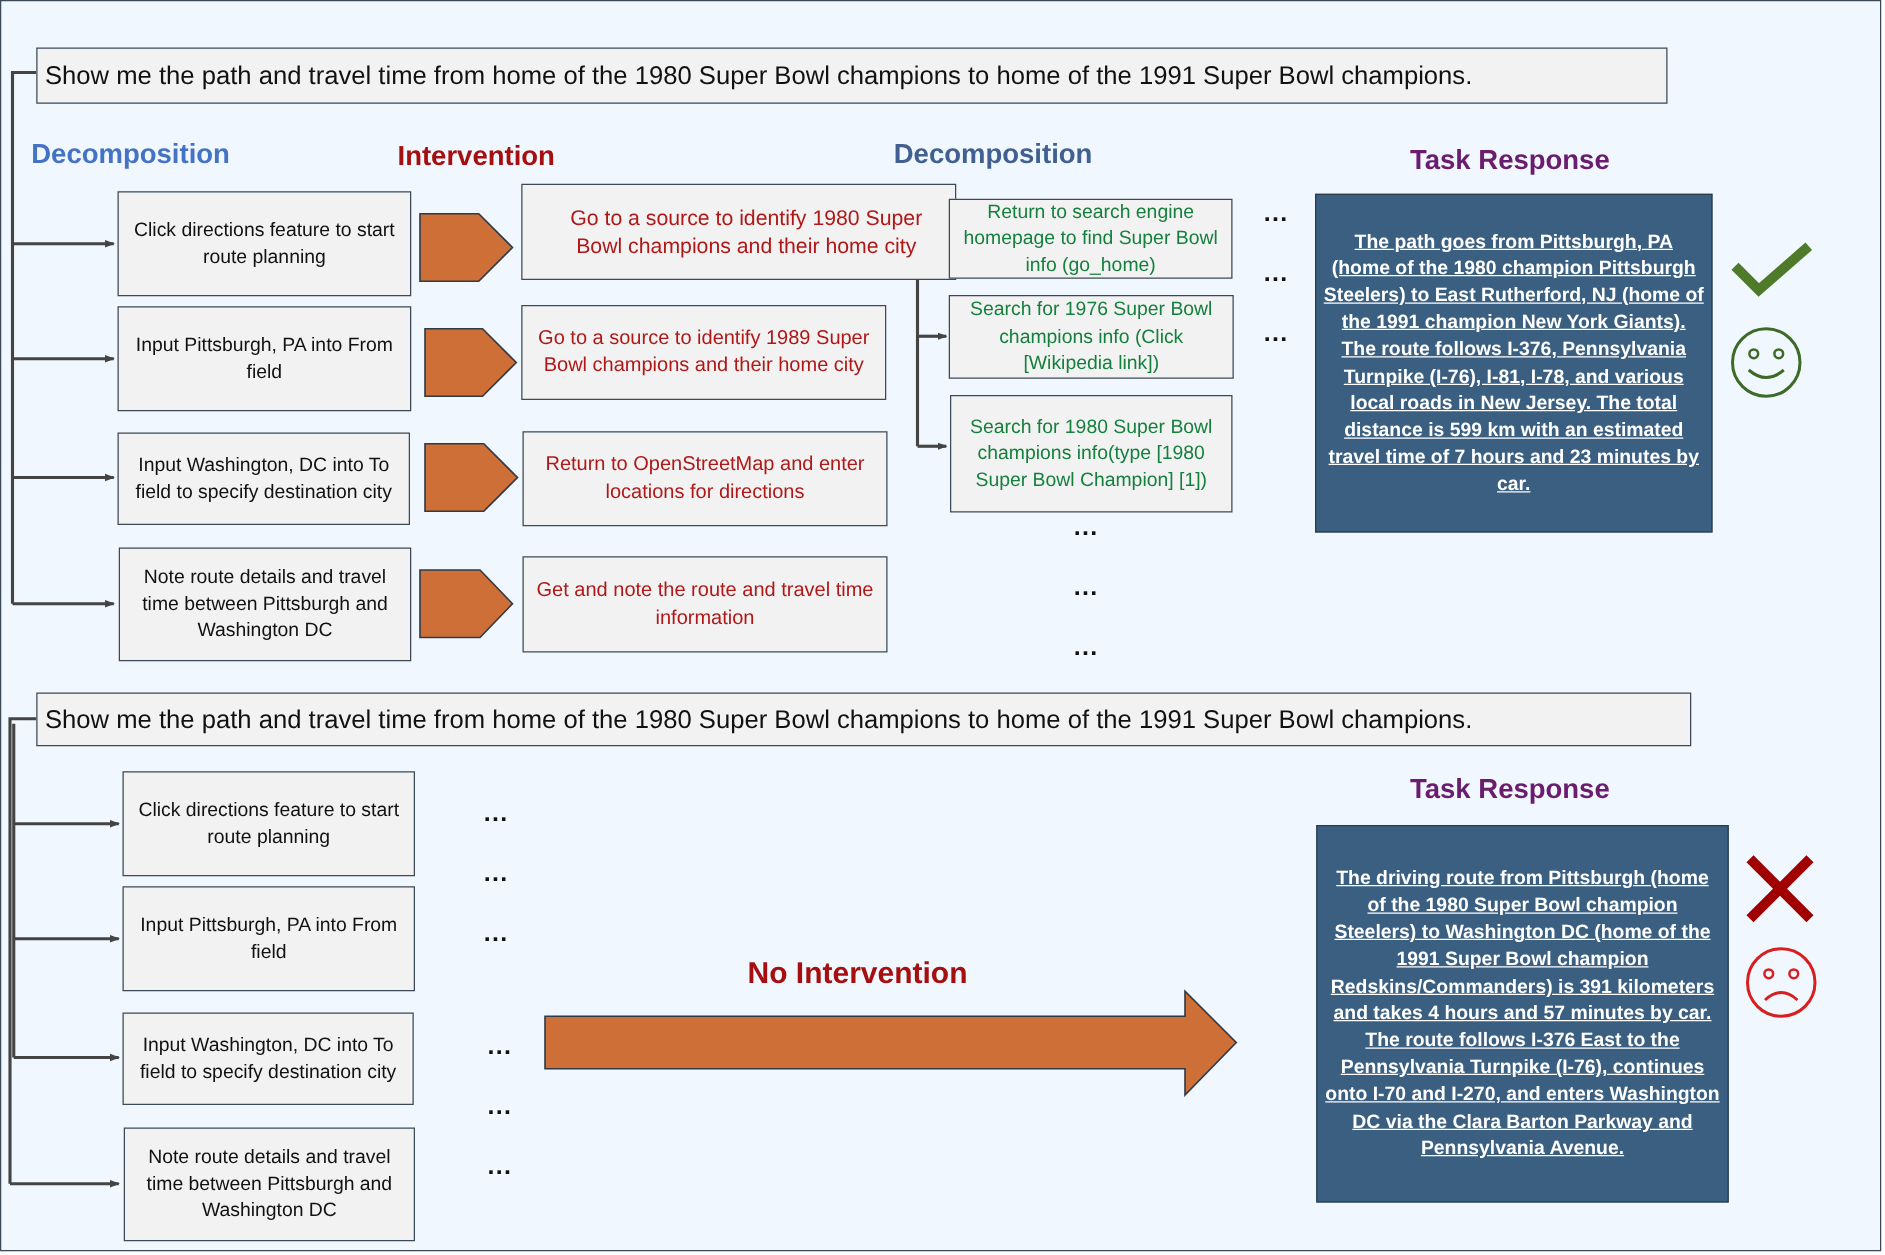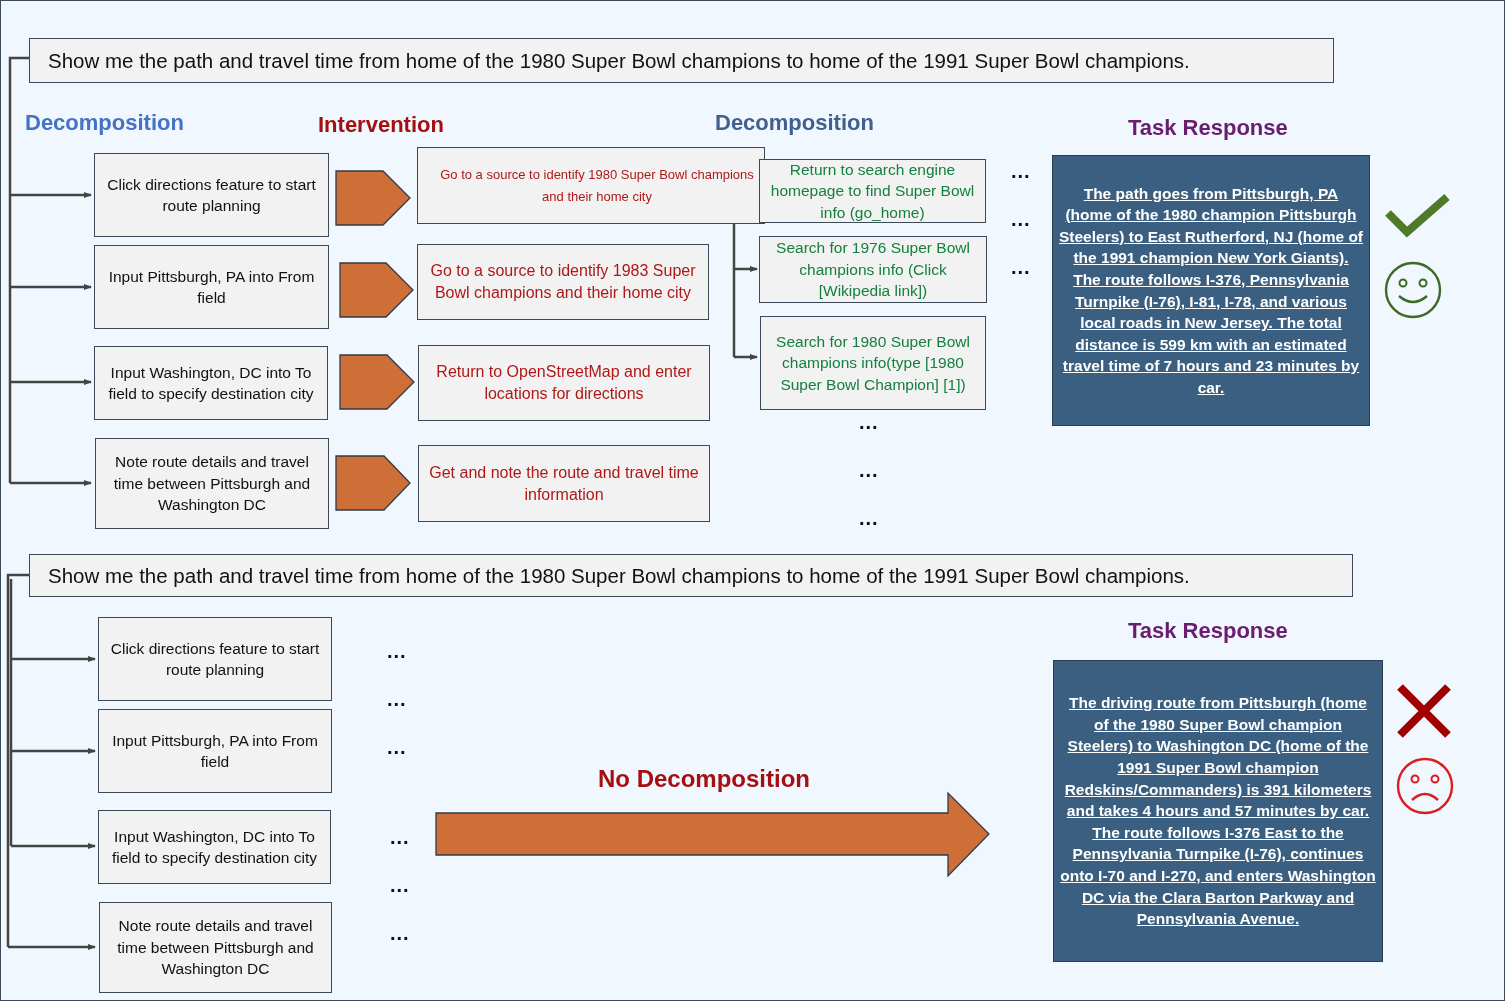--- a/index.html
+++ b/index.html
@@ -1,18 +1,18 @@
 <!DOCTYPE html>
 <html><head>
 <meta charset="utf-8">
 <style>
   html, body { margin: 0; padding: 0; }
   body { width: 1508px; height: 1004px; position: relative; overflow: hidden; background: #ffffff; font-family: "Liberation Sans", sans-serif; }
   #canvas { position: absolute; left: 0; top: 0; width: 1505px; height: 1001px; background: #f0f7fe; border: 1.5px solid #3c4a57; box-sizing: border-box; }
-  .task-box { position: absolute; background: #f2f2f2; border: 1.5px solid #3c4a57; box-sizing: border-box; display: flex; align-items: center; padding-left: 18px; font-size: 20.5px; color: #111; white-space: nowrap; }
+  .task-box { position: absolute; background: #f2f2f2; border: 1.5px solid #3c4a57; box-sizing: border-box; display: flex; align-items: center; padding-left: 6px; font-size: 20.5px; color: #111; white-space: nowrap; }
   .heading { position: absolute; font-weight: bold; font-size: 22px; white-space: nowrap; }
   .h-decomp { color: #4472c4; }
   .h-decomp2 { color: #41608f; }
   .h-interv { color: #a50f0f; }
   .h-resp { color: #6a1d6e; }
   .step { position: absolute; background: #f2f2f2; border: 1.3px solid #3c4a57; box-sizing: border-box; display: flex; align-items: center; justify-content: center; text-align: center; font-size: 15.5px; line-height: 21.5px; color: #111; padding: 0 6px; }
   .interv { position: absolute; background: #f2f2f2; border: 1.3px solid #3c4a57; box-sizing: border-box; display: flex; align-items: center; justify-content: center; text-align: center; font-size: 16px; line-height: 22px; color: #b01818; padding: 0 6px; }
   .sub { position: absolute; background: #f2f2f2; border: 1.3px solid #3c4a57; box-sizing: border-box; display: flex; align-items: center; justify-content: center; text-align: center; font-size: 15.5px; line-height: 21.5px; color: #15803d; padding: 0 4px; }
   .resp { position: absolute; background: #3a5f80; border: 1.3px solid #2b3c4c; box-sizing: border-box; display: flex; align-items: center; justify-content: center; text-align: center; color: #ffffff; font-weight: bold; font-size: 15.5px; line-height: 21.6px; padding: 0 6px; text-decoration: underline; }
   .dots { position: absolute; font-weight: bold; font-size: 20px; color: #111; letter-spacing: 1px; line-height: 20px; }
@@ -67,22 +67,22 @@
   <div class="heading h-decomp" style="left:24px;top:109px;">Decomposition</div>
   <div class="heading h-interv" style="left:317px;top:111px;">Intervention</div>
   <div class="heading h-decomp2" style="left:714px;top:109px;">Decomposition</div>
   <div class="heading h-resp" style="left:1127px;top:114px;">Task Response</div>
 
   <div class="step" style="left:93px;top:152px;width:235px;height:84px;">Click directions feature to start route planning</div>
   <div class="step" style="left:93px;top:244px;width:235px;height:84px;">Input Pittsburgh, PA into From field</div>
   <div class="step" style="left:93px;top:345px;width:234px;height:74px;">Input Washington, DC into To field to specify destination city</div>
   <div class="step" style="left:94px;top:437px;width:234px;height:91px;">Note route details and travel time between Pittsburgh and Washington DC</div>
 
-  <div class="interv" style="left:416px;top:146px;width:348px;height:77px;font-size:13px;padding-left:18px;">Go to a source to identify 1980 Super Bowl champions and their home city</div>
-  <div class="interv" style="left:416px;top:243px;width:292px;height:76px;">Go to a source to identify 1983 Super Bowl champions and their home city</div>
+  <div class="interv" style="left:416px;top:146px;width:348px;height:77px;font-size:17px;padding-left:18px;">Go to a source to identify 1980 Super Bowl champions and their home city</div>
+  <div class="interv" style="left:416px;top:243px;width:292px;height:76px;">Go to a source to identify 1989 Super Bowl champions and their home city</div>
   <div class="interv" style="left:417px;top:444px;width:292px;height:77px;">Get and note the route and travel time information</div>
   <div class="interv" style="left:417px;top:344px;width:292px;height:76px;">Return to OpenStreetMap and enter locations for directions</div>
 
   <div class="sub" style="left:758px;top:158px;width:227px;height:64px;">Return to search engine homepage to find Super Bowl info (go_home)</div>
   <div class="sub" style="left:758px;top:235px;width:228px;height:67px;">Search for 1976 Super Bowl champions info (Click [Wikipedia link])</div>
   <div class="sub" style="left:759px;top:315px;width:226px;height:94px;">Search for 1980 Super Bowl champions info(type [1980 Super Bowl Champion] [1])</div>
 
   <div class="dots" style="left:1010px;top:160px;">...</div>
   <div class="dots" style="left:1010px;top:208px;">...</div>
   <div class="dots" style="left:1010px;top:256px;">...</div>
@@ -111,21 +111,21 @@
   <div class="step" style="left:97px;top:809px;width:233px;height:74px;">Input Washington, DC into To field to specify destination city</div>
   <div class="step" style="left:98px;top:901px;width:233px;height:91px;">Note route details and travel time between Pittsburgh and Washington DC</div>
 
   <div class="dots" style="left:386px;top:640px;">...</div>
   <div class="dots" style="left:386px;top:688px;">...</div>
   <div class="dots" style="left:386px;top:736px;">...</div>
   <div class="dots" style="left:389px;top:826px;">...</div>
   <div class="dots" style="left:389px;top:874px;">...</div>
   <div class="dots" style="left:389px;top:922px;">...</div>
 
-  <div class="no-interv" style="left:597px;top:764px;">No Decomposition</div>
+  <div class="no-interv" style="left:597px;top:764px;">No Intervention</div>
 
   <div class="resp" style="left:1052px;top:659px;width:330px;height:302px;">The driving route from Pittsburgh (home of the 1980 Super Bowl champion Steelers) to Washington DC (home of the 1991 Super Bowl champion Redskins/Commanders) is 391 kilometers and takes 4 hours and 57 minutes by car. The route follows I-376 East to the Pennsylvania Turnpike (I-76), continues onto I-70 and I-270, and enters Washington DC via the Clara Barton Parkway and Pennsylvania Avenue.</div>
 
   <svg class="icon" style="left:1395px;top:682px;" width="56" height="56">
     <path d="M4,4 L52,52 M52,4 L4,52" stroke="#a00000" stroke-width="8"></path>
   </svg>
   <svg class="icon" style="left:1394px;top:755px;" width="60" height="60">
     <circle cx="30" cy="30" r="27" fill="none" stroke="#d81e1e" stroke-width="2.4"></circle>
     <circle cx="20" cy="23" r="3.5" fill="none" stroke="#d81e1e" stroke-width="2"></circle>
     <circle cx="40" cy="23" r="3.5" fill="none" stroke="#d81e1e" stroke-width="2"></circle>

